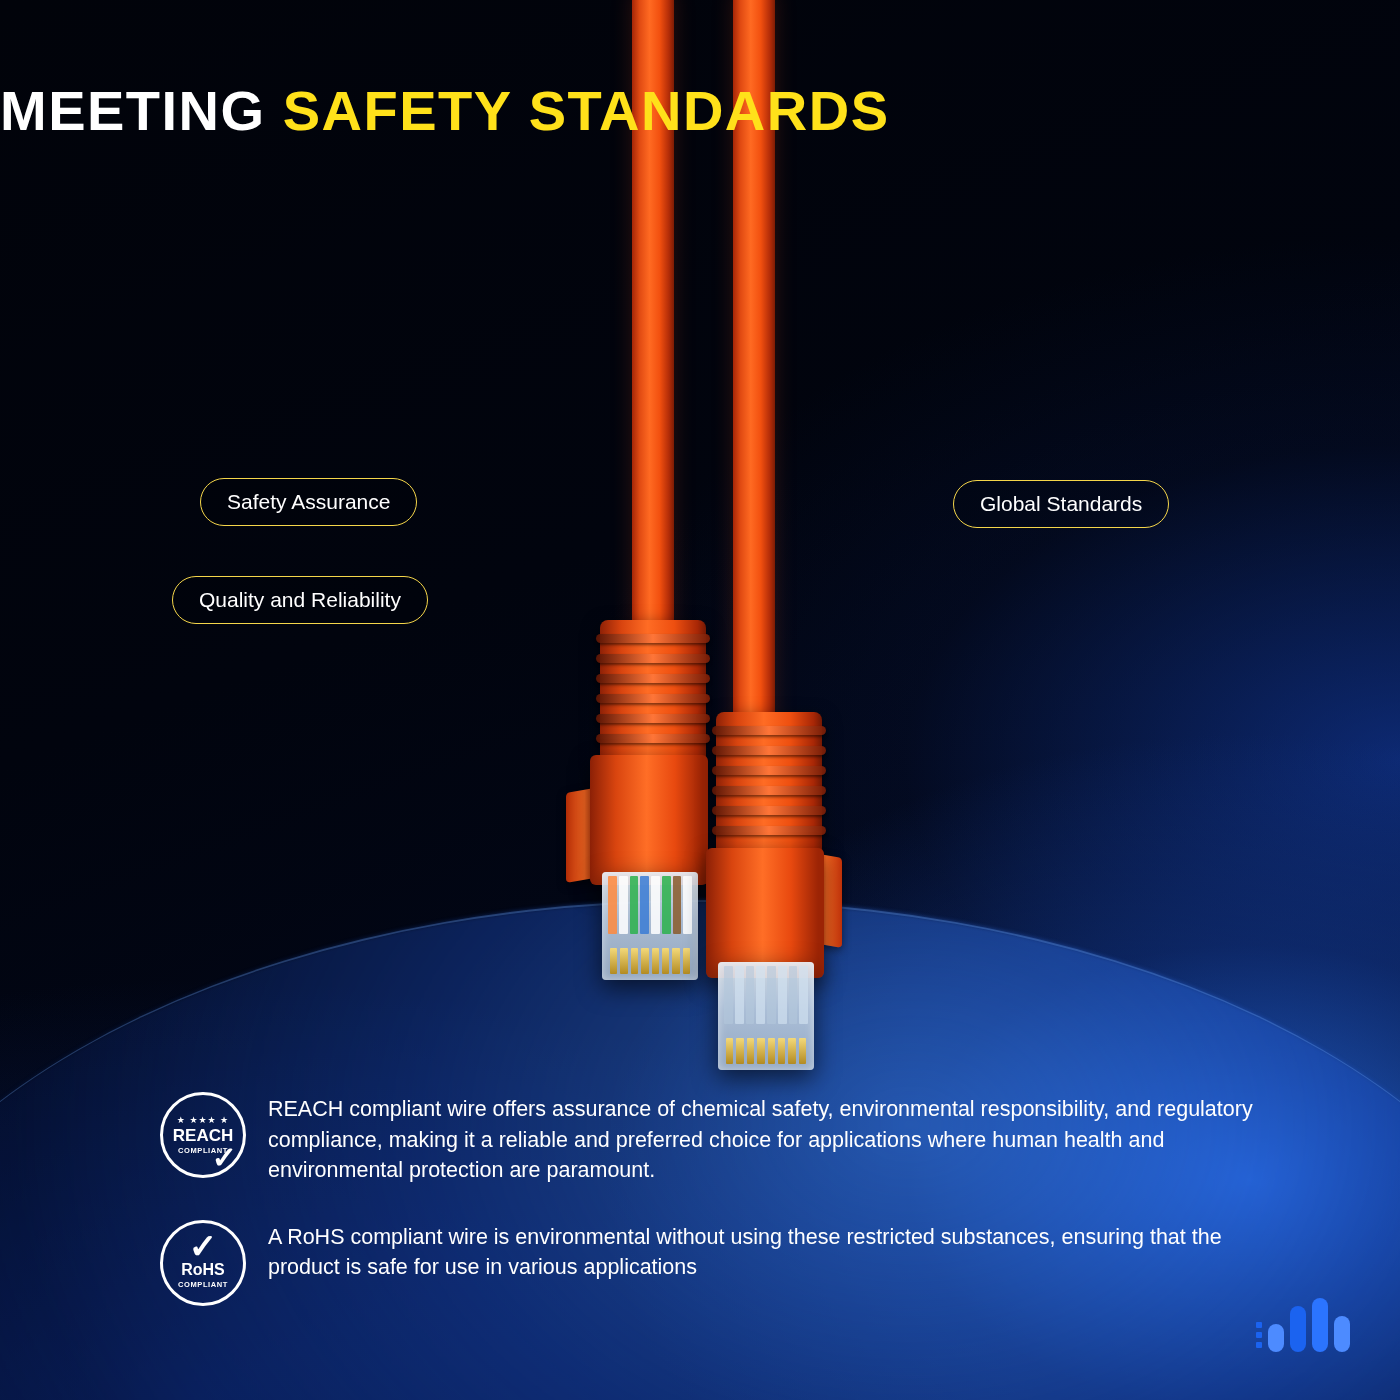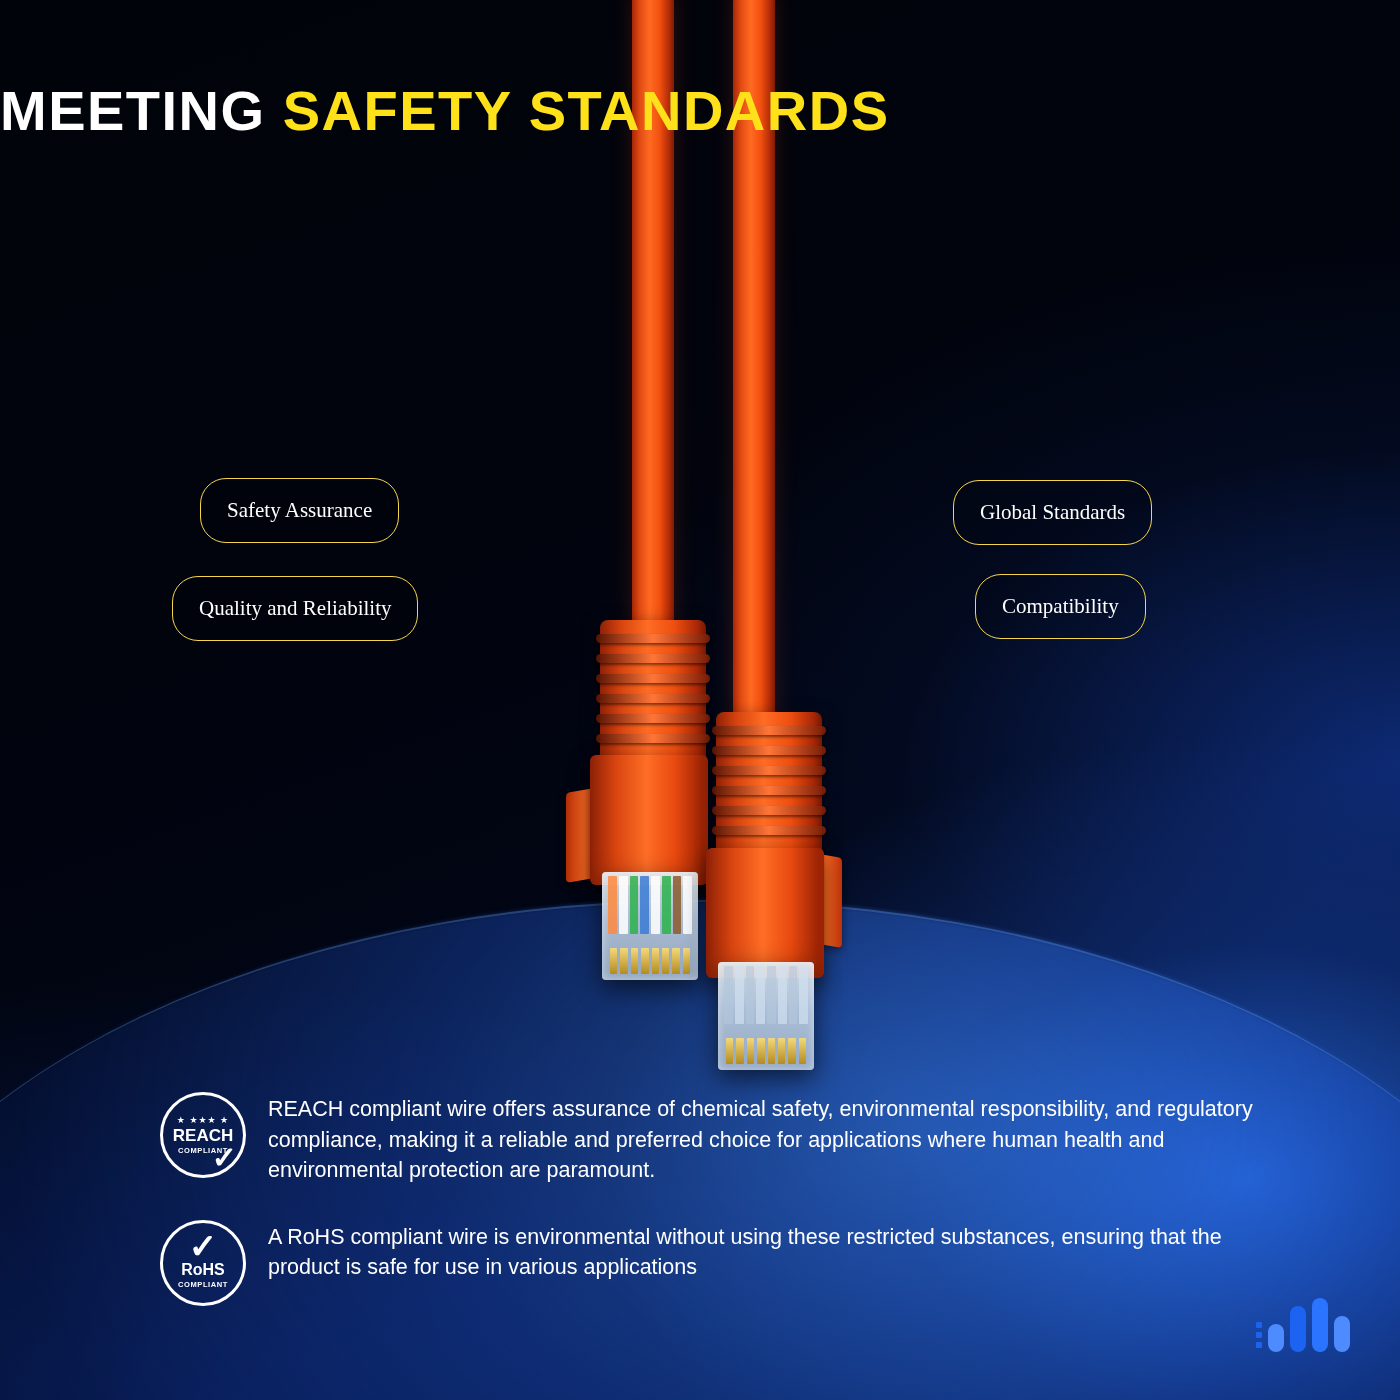--- a/index.html
+++ b/index.html
@@ -142,25 +142,24 @@
     border-radius: 1px;
   }
 
   
   .pill {
     position: absolute;
     border: 1.6px solid #f5d64a;
     border-radius: 26px;
     color: #ffffff;
     font-size: 21px;
-    padding: 19px 26px;
+    padding: 11px 26px;
     white-space: nowrap;
     background: rgba(0,0,0,0.12);
     z-index: 50;
-    font-family: Liberation Serif, serif;
   }
   .pill-safety      { left: 200px; top: 478px; }
   .pill-quality     { left: 172px; top: 576px; }
   .pill-global      { left: 953px; top: 480px; }
   .pill-compat      { left: 975px; top: 574px; }
 
   
   .compliance {
     position: absolute;
     left: 160px;
@@ -321,23 +320,20 @@
 
   <div class="pill pill-safety">
     <span>Safety Assurance</span>
   </div>
   <div class="pill pill-global">
     <span>Global Standards</span>
   </div>
   <div class="pill pill-quality">
     <span>Quality and Reliability</span>
   </div>
-  <div class="pill pill-compat">
-    <span>Compatibility</span>
-  </div>
 
   <div class="compliance">
 
     <div class="comp-row">
       <div class="badge badge-reach">
         <div class="stars">★ ★★★ ★</div>
         <div class="main">REACH</div>
         <div class="sub">COMPLIANT</div>
         <div class="tick">✓</div>
       </div>

